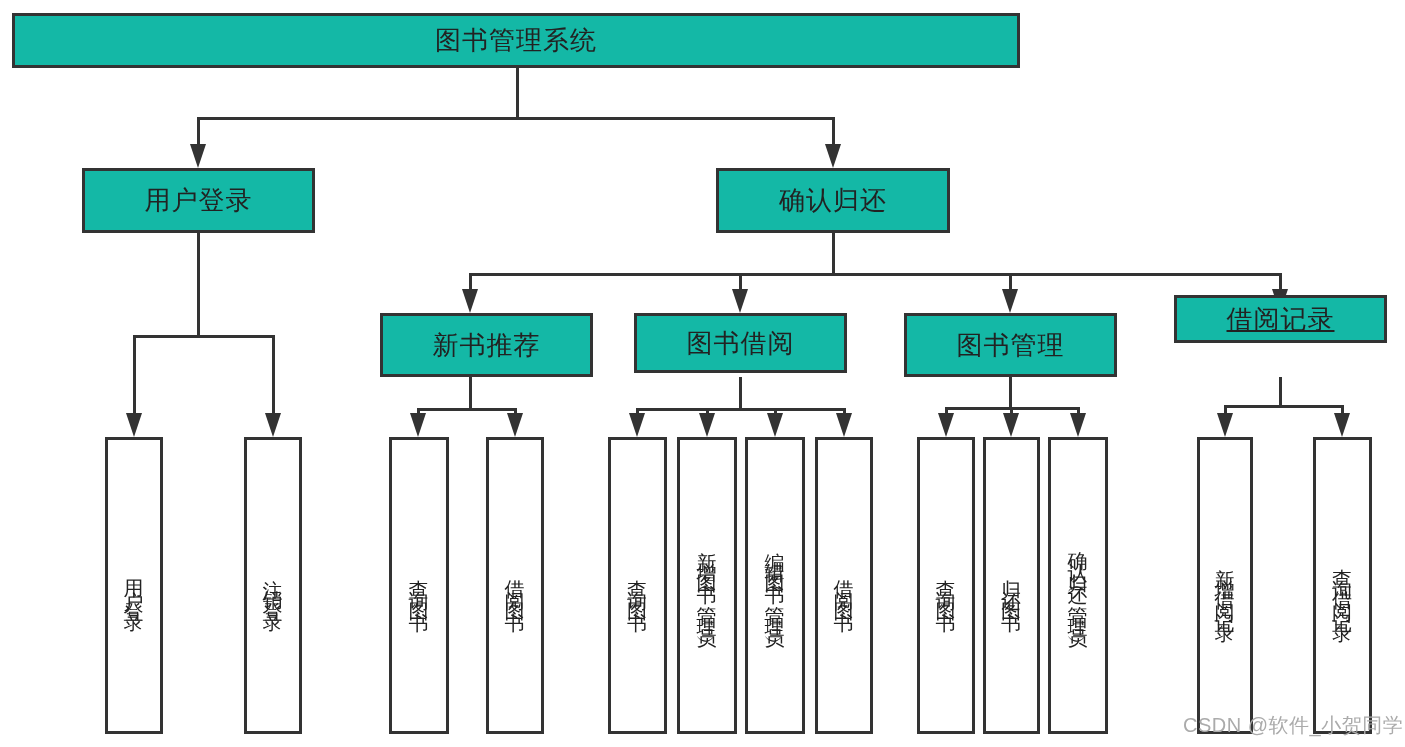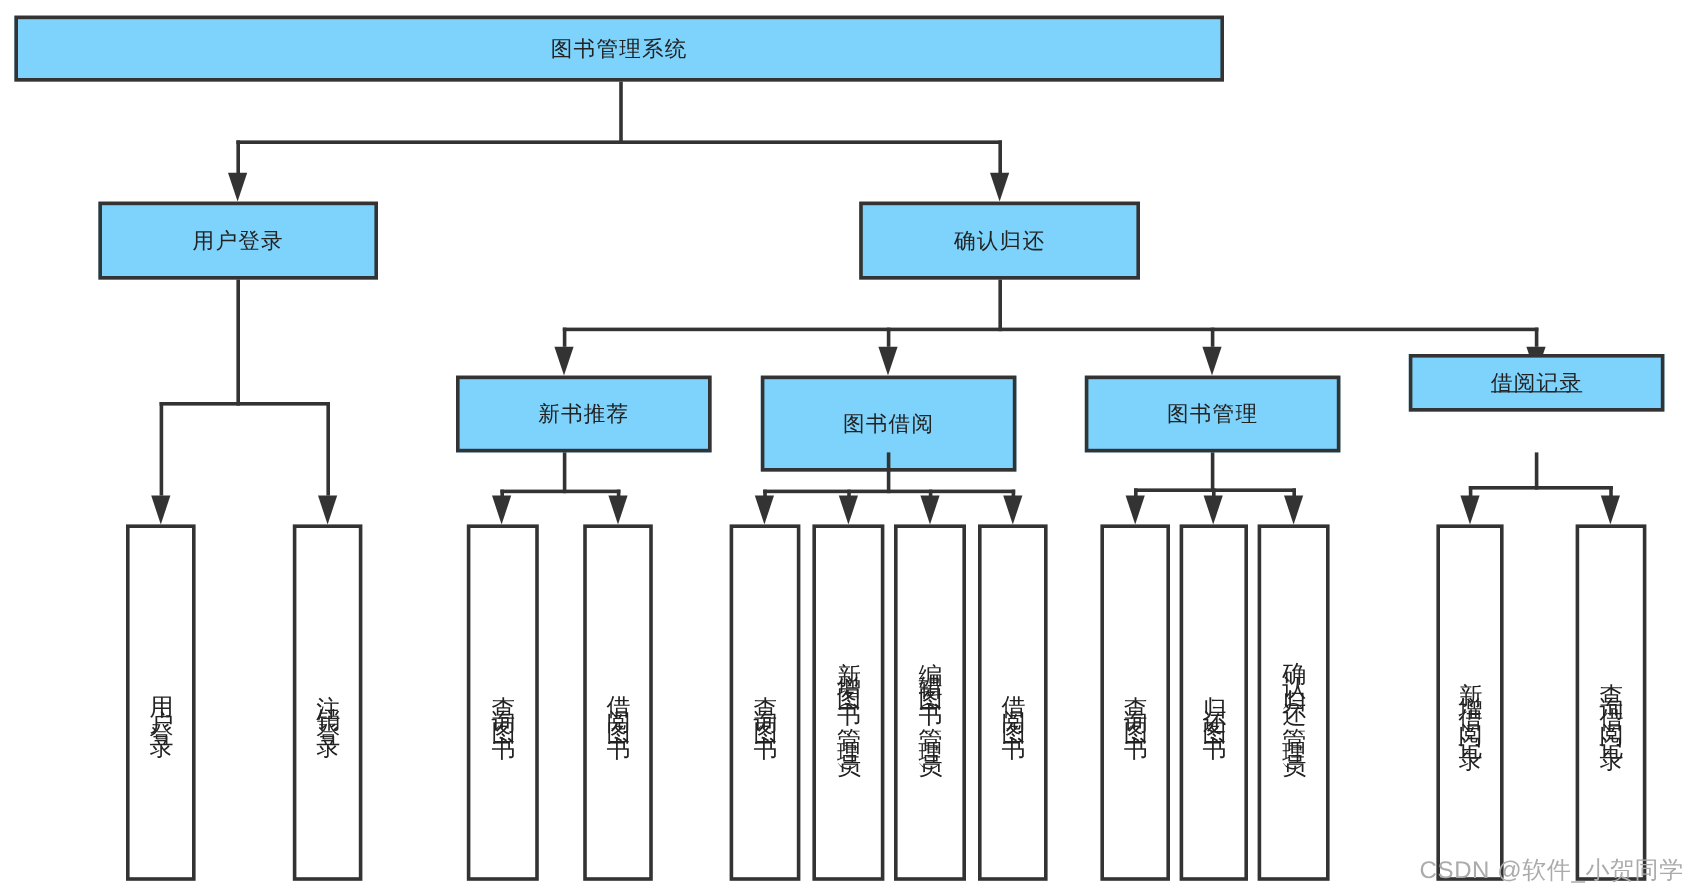--- a/index.html
+++ b/index.html
@@ -4,22 +4,22 @@
 <style>
   html,body{margin:0;padding:0;background:var(--background,#fff);}
   .canvas{
     position:relative;width:1405px;height:747px;overflow:hidden;
     background:var(--background,#fff);
     font-family:"Liberation Sans","DejaVu Sans",sans-serif;
     color:var(--text,#222);
   }
   .hbox{
     position:absolute;box-sizing:border-box;border:3px solid var(--line,#333);
-    background:#7dd3fc;display:flex;align-items:center;justify-content:center;
-    font-size:18px;letter-spacing:1px;color:var(--text,#222);
+    background:#14b8a6;display:flex;align-items:center;justify-content:center;
+    font-size:26px;letter-spacing:1px;color:var(--text,#222);
   }
   .vbox{
     position:absolute;box-sizing:border-box;border:3px solid var(--line,#333);
     background:#fff;display:flex;align-items:center;justify-content:center;
   }
   .vtext{
     writing-mode:vertical-rl;text-orientation:mixed;
     font-size:20px;letter-spacing:11px;line-height:1.2;color:var(--text,#222);
     white-space:nowrap;
   }
@@ -64,21 +64,21 @@
   <div class="vline" style="left:469px;top:273px;height:16px;"></div>
   <div class="vline" style="left:739px;top:273px;height:16px;"></div>
   <div class="vline" style="left:1009px;top:273px;height:16px;"></div>
   <div class="vline" style="left:1279px;top:273px;height:16px;"></div>
   <div class="arrow" style="left:462px;top:289px;"></div>
   <div class="arrow" style="left:732px;top:289px;"></div>
   <div class="arrow" style="left:1002px;top:289px;"></div>
   <div class="arrow" style="left:1272px;top:289px;"></div>
 
   <div class="hbox" style="left:364px;top:313px;width:213px;height:64px;margin-left:16px;">新书推荐</div>
-  <div class="hbox" style="left:634px;top:313px;width:213px;height:80px;">图书借阅</div>
+  <div class="hbox" style="left:634px;top:313px;width:213px;height:60px;">图书借阅</div>
   <div class="hbox" style="left:904px;top:313px;width:213px;height:64px;">图书管理</div>
   <div class="hbox" style="left:1174px;top:295px;width:213px;height:48px;text-decoration:underline;">借阅记录</div>
 
   <div class="vline" style="left:469px;top:377px;height:34px;"></div>
   <div class="hline" style="left:417px;top:408px;width:100px;"></div>
   <div class="vline" style="left:417px;top:408px;height:6px;"></div>
   <div class="vline" style="left:514px;top:408px;height:6px;"></div>
   <div class="arrow" style="left:410px;top:413px;"></div>
   <div class="arrow" style="left:507px;top:413px;"></div>
 

